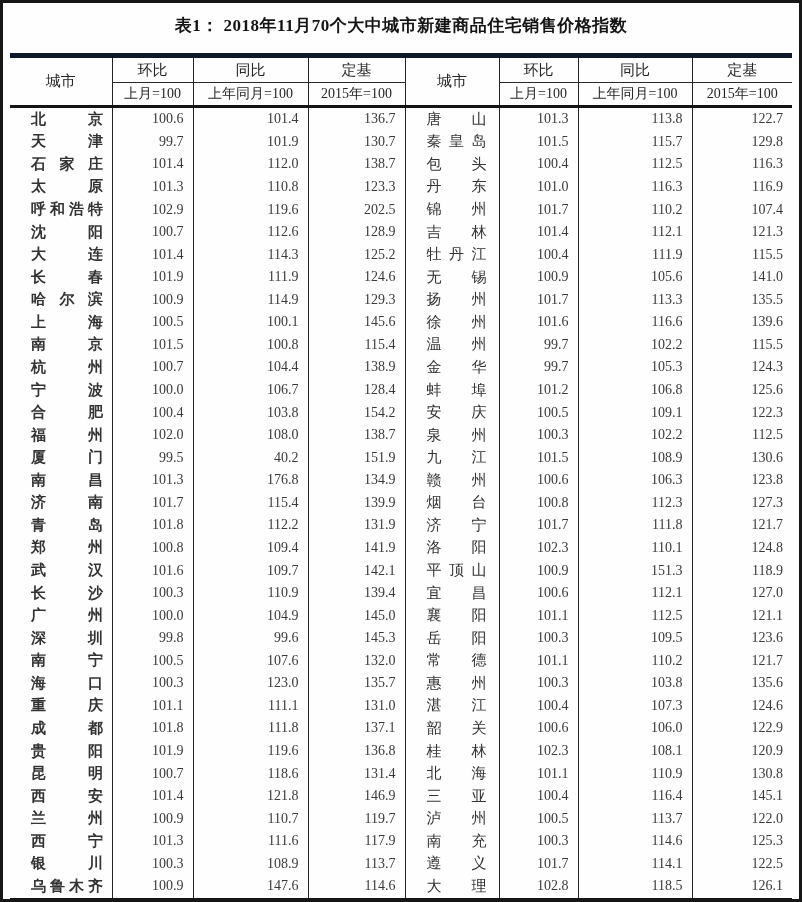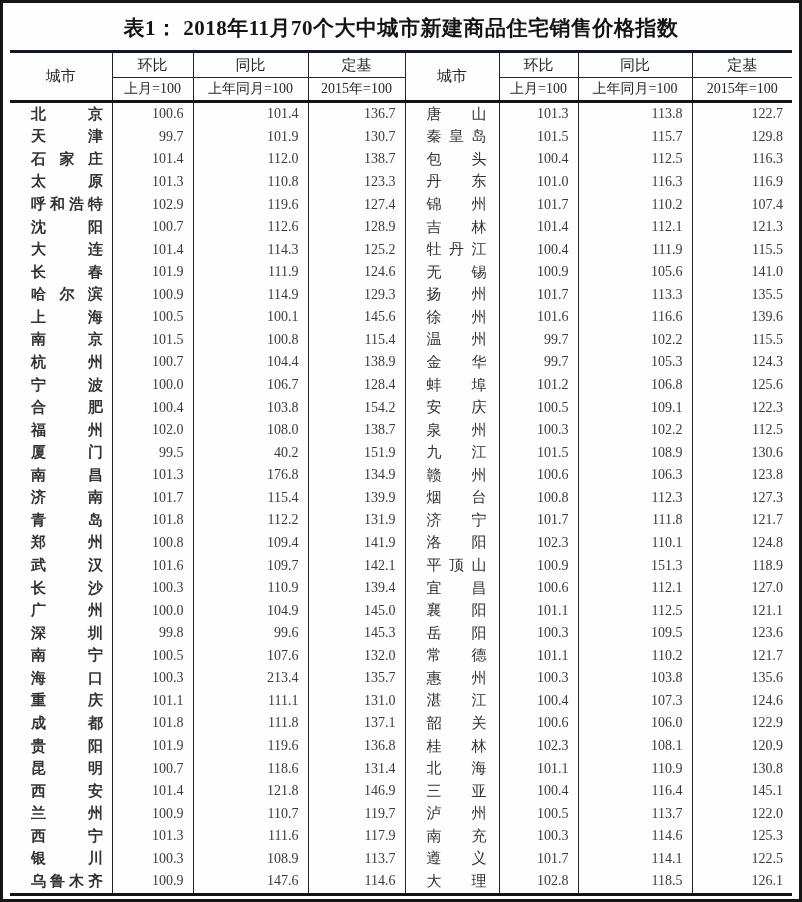--- a/index.html
+++ b/index.html
@@ -3,27 +3,27 @@
 <meta charset="utf-8">
 <style>
   html,body { margin:0; padding:0; background:#ffffff; }
   .page {
     width:802px; height:902px; box-sizing:border-box;
     border:3px solid #161616; background:#fefefe;
     font-family:"Liberation Serif","DejaVu Serif",serif;
     overflow:hidden;
   }
   .title {
-    text-align:center; font-weight:bold; font-size:21px; color:#141414;
+    text-align:center; font-weight:bold; font-size:17px; color:#141414;
     padding:11px 0 8px 0; letter-spacing:0.5px;
   }
   table.idx {
     border-collapse:collapse; table-layout:fixed;
-    width:782px; margin:0 auto;
-    border-top:3px solid #0f172a; border-bottom:3px solid #141414;
+    width:782px; margin:8px auto;
+    border-top:5px solid #0f172a; border-bottom:3px solid #141414;
   }
   col.c-city-l{width:102px} col.c-mom-l{width:81px} col.c-yoy-l{width:115px} col.c-fix-l{width:97px}
   col.c-city-r{width:94px}  col.c-mom-r{width:79px} col.c-yoy-r{width:114px} col.c-fix-r{width:100px}
   th, td { border-left:1px solid #232323; padding:0; }
   .nob { border-left:none; }
   thead th { font-weight:normal; color:#262626; text-align:center; }
   .htop { font-size:15px; height:24px; border-bottom:1px solid #2a2a2a;text-align:center; }
   .hsub { font-size:14px; height:22px; border-bottom:3px solid #141414; }
   .hcity { font-size:15px; border-bottom:3px solid #141414; }
   tbody td { height:22.57px; color:#3a3a3a; }
@@ -108,21 +108,21 @@
           <td class="num">123.3</td>
           <td class="city"><span class="jn jr">丹东</span></td>
           <td class="num">101.0</td>
           <td class="num">116.3</td>
           <td class="num">116.9</td>
         </tr>
         <tr>
           <td class="city nob"><span class="jn jl">呼和浩特</span></td>
           <td class="num">102.9</td>
           <td class="num">119.6</td>
-          <td class="num">127.4</td>
+          <td class="num">202.5</td>
           <td class="city"><span class="jn jr">锦州</span></td>
           <td class="num">101.7</td>
           <td class="num">110.2</td>
           <td class="num">107.4</td>
         </tr>
         <tr>
           <td class="city nob"><span class="jn jl">沈阳</span></td>
           <td class="num">100.7</td>
           <td class="num">112.6</td>
           <td class="num">128.9</td>
@@ -317,21 +317,21 @@
           <td class="num">107.6</td>
           <td class="num">132.0</td>
           <td class="city"><span class="jn jr">常德</span></td>
           <td class="num">101.1</td>
           <td class="num">110.2</td>
           <td class="num">121.7</td>
         </tr>
         <tr>
           <td class="city nob"><span class="jn jl">海口</span></td>
           <td class="num">100.3</td>
-          <td class="num">213.4</td>
+          <td class="num">123.0</td>
           <td class="num">135.7</td>
           <td class="city"><span class="jn jr">惠州</span></td>
           <td class="num">100.3</td>
           <td class="num">103.8</td>
           <td class="num">135.6</td>
         </tr>
         <tr>
           <td class="city nob"><span class="jn jl">重庆</span></td>
           <td class="num">101.1</td>
           <td class="num">111.1</td>

